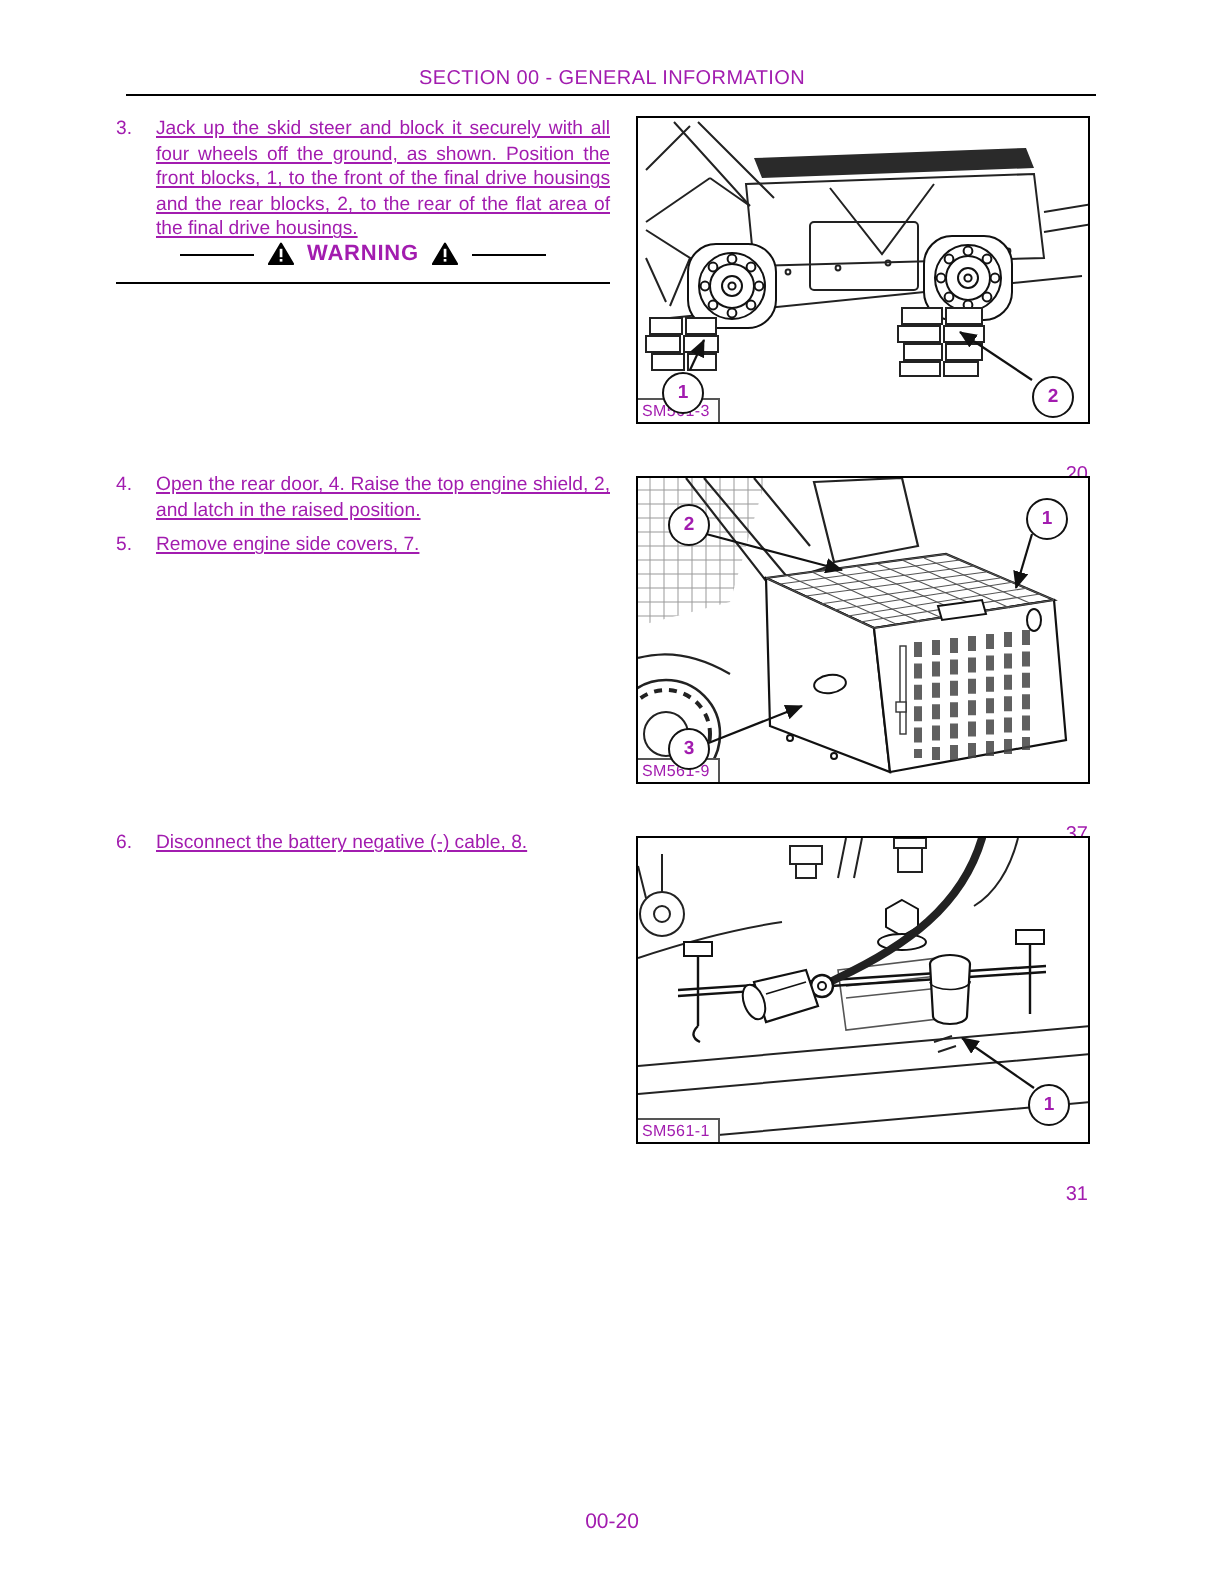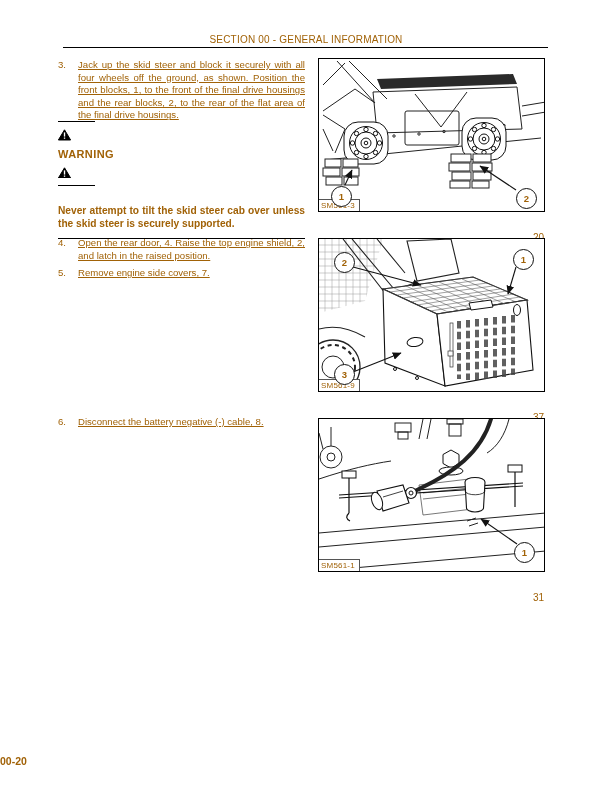--- a/index.html
+++ b/index.html
@@ -1,48 +1,48 @@
 <!DOCTYPE html>
 <html><head>
 <meta charset="utf-8">
 <style>
   html,body{margin:0;padding:0;background:#fff;}
   .page{position:relative;width:612px;height:792px;background:#fff;
-        font-family:"Liberation Sans","DejaVu Sans",sans-serif;color:#a16207;overflow:hidden;}
+        font-family:"Liberation Sans","DejaVu Sans",sans-serif;color:#a21caf;overflow:hidden;}
   
   .hdr-title{position:absolute;top:34px;left:0;right:0;text-align:center;
              font-size:10px;letter-spacing:.2px;}
   .hdr-rule{position:absolute;top:47px;left:63px;width:485px;border-top:1.6px solid #000;}
   
   .col{position:absolute;left:58px;width:247px;}
   .step{display:flex;font-size:9.6px;line-height:12.6px;}
   .step + .step{margin-top:5px;}
   .step .num{width:20px;flex:none;}
   .step .txt{flex:1;text-align:justify;text-decoration:underline;}
   
-  .warn-head{display:flex;justify-content:center;gap:7px;margin-bottom:19px;flex-direction:column;}
+  .warn-head{display:flex;align-items:center;justify-content:center;gap:7px;margin-bottom:5px;}
   .warn-dash{width:37px;border-top:1.7px solid #000;height:0;}
   .warn-label{font-weight:bold;font-size:11px;letter-spacing:.4px;}
   .warn-text{font-weight:bold;font-size:10.2px;line-height:12.6px;text-align:justify;}
   .warn-rule{margin-top:8px;border-top:1.7px solid #000;}
   
   .figwrap{position:absolute;left:318px;width:227px;}
   .figbox{position:relative;width:227px;height:154px;border:1.4px solid #000;
           box-sizing:border-box;background:#fff;overflow:hidden;}
   .figbox svg{position:absolute;left:0;top:0;}
   .callout{position:absolute;width:19px;height:19px;border:1.3px solid #111;border-radius:50%;
            background:#fff;display:flex;align-items:center;justify-content:center;
            font-size:9.5px;font-weight:600;z-index:3;}
   .figlabel{position:absolute;left:0;bottom:0;font-size:8px;letter-spacing:.2px;
             background:#fff;padding:1px 4px 1px 2px;border-top:1px solid #555;
             border-right:1px solid #555;z-index:2;}
   .fignum{text-align:right;font-size:10px;margin-top:20px;padding-right:1px;}
   
-  .footer{position:absolute;top:755px;left:0;right:0;text-align:left;
-          font-weight:bold;font-size:10.5px;}
+  .footer{position:absolute;top:755px;left:0;right:0;text-align:center;
+          font-weight:normal;font-size:10.5px;}
 </style>
 </head>
 <body>
 
 <div class="page">
 
   <div class="hdr-title">SECTION 00 - GENERAL INFORMATION</div>
   <div class="hdr-rule"></div>
 
   <div class="col" style="top:59px;">
@@ -61,21 +61,20 @@
         <rect x="5.85" y="8.5" width="1.35" height="1.3" fill="#fff"></rect>
       </svg>
       <span class="warn-label">WARNING</span>
       <svg width="13" height="11.5" viewBox="0 0 13 11.5">
         <polygon points="6.5,0.8 12.6,11 0.4,11" fill="#000" stroke="#000" stroke-width="1" stroke-linejoin="round"></polygon>
         <rect x="5.85" y="3.4" width="1.35" height="4.2" fill="#fff"></rect>
         <rect x="5.85" y="8.5" width="1.35" height="1.3" fill="#fff"></rect>
       </svg>
       <span class="warn-dash"></span>
     </div>
-    <div class="warn-text">Never attempt to tilt the skid steer cab over unless the skid steer is securely supported.</div>
     <div class="warn-rule"></div>
   </div>
 
   <div class="col" style="top:237px;">
     <div class="step">
       <span class="num">4.</span>
       <div class="txt">Open the rear door, 4. Raise the top engine shield, 2, and latch in the raised position.</div>
     </div>
     <div class="step">
       <span class="num">5.</span>

